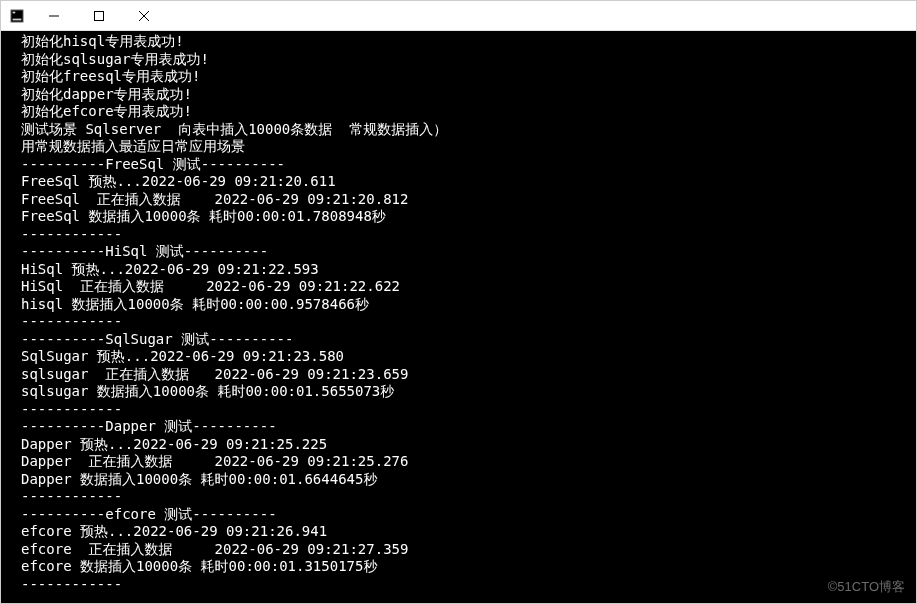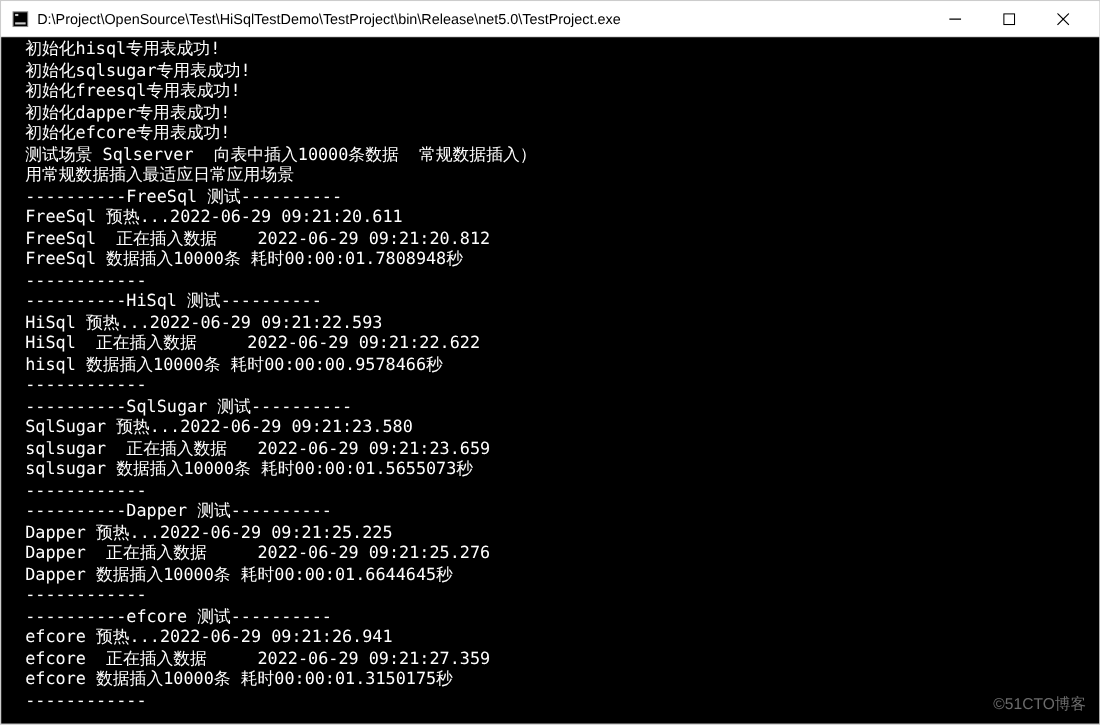--- a/index.html
+++ b/index.html
@@ -94,21 +94,20 @@
 
 <div class="window">
   <div class="titlebar">
     <span class="titlebar-icon">
       <svg viewBox="0 0 16 16">
         <rect x="1" y="1" width="14" height="14" fill="#000" stroke="#888" stroke-width="1"></rect>
         <rect x="3" y="3" width="3" height="2" fill="#ccc"></rect>
         <rect x="3" y="11" width="10" height="2" fill="#ccc"></rect>
       </svg>
     </span>
-    <span class="titlebar-text">D:\Project\OpenSource\Test\HiSqlTestDemo\TestProject\bin\Release\net5.0\TestProject.exe</span>
     <div class="titlebar-controls">
       <div class="titlebar-btn">
         <svg width="10" height="10" viewBox="0 0 10 10">
             <line x1="0" y1="5" x2="10" y2="5" stroke="#000" stroke-width="1"></line>
           </svg>
       </div>
       <div class="titlebar-btn">
         <svg width="10" height="10" viewBox="0 0 10 10">
             <rect x="0.5" y="0.5" width="9" height="9" fill="none" stroke="#000" stroke-width="1"></rect>
           </svg>

